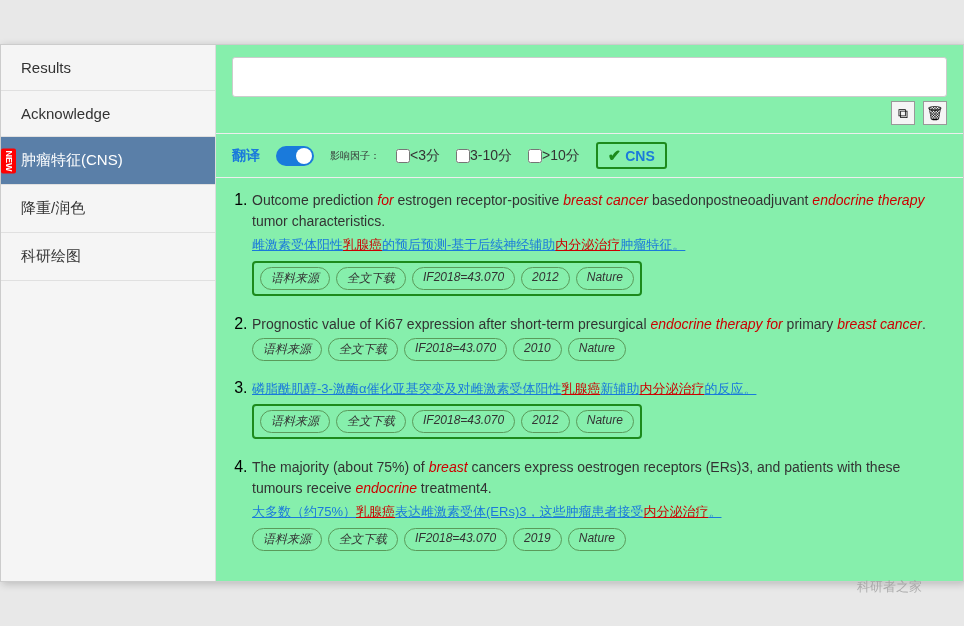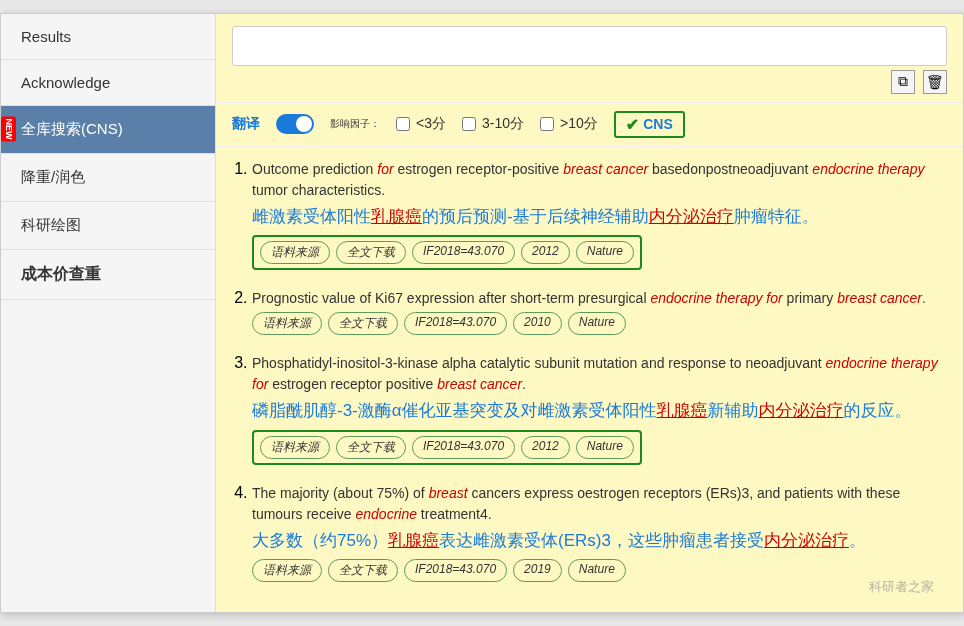--- a/index.html
+++ b/index.html
@@ -1,17 +1,17 @@
 <!DOCTYPE html>
 <html><head>
   <meta charset="utf-8">
   <style>
     * { box-sizing: border-box; margin: 0; padding: 0; }
     body { font-family: 'Microsoft YaHei', Arial, sans-serif; background: #e8e8e8; display: flex; justify-content: center; align-items: center; min-height: 100vh; }
-    .window { width: 964px; background: #fef9c3; border: 1px solid #ccc; box-shadow: 2px 2px 8px rgba(0,0,0,0.2); display: flex; overflow: hidden; }
+    .window { width: 964px; background: #86efac; border: 1px solid #ccc; box-shadow: 2px 2px 8px rgba(0,0,0,0.2); display: flex; overflow: hidden; }
     
     
     .sidebar { width: 215px; background: #f5f5f5; border-right: 1px solid #ddd; flex-shrink: 0; }
     .sidebar-item { padding: 14px 20px; cursor: pointer; font-size: 15px; color: #333; border-bottom: 1px solid #e0e0e0; position: relative; }
     .sidebar-item.active { background: #5a7fa8; color: #fff; }
     .sidebar-item .new-badge { position: absolute; top: 50%; left: 0; transform: translateY(-50%); background: red; color: white; font-size: 9px; font-weight: bold; padding: 2px 3px; writing-mode: vertical-rl; text-orientation: mixed; border-radius: 2px; line-height: 1; }
     .sidebar-item.bold { font-weight: bold; font-size: 16px; }
 
     
     .main { flex: 1; padding: 0; overflow: hidden; display: flex; flex-direction: column; }
@@ -19,51 +19,50 @@
     
     .search-bar-area { padding: 12px 16px 8px; border-bottom: 1px solid #eee; }
     .search-input-box { width: 100%; height: 40px; border: 1px solid #ccc; border-radius: 3px; padding: 0 8px; font-size: 14px; }
     .icon-btn { width: 24px; height: 24px; border: 1px solid #999; background: #f5f5f5; cursor: pointer; display: flex; align-items: center; justify-content: center; font-size: 14px; }
 
     
     .filter-row { display: flex; align-items: center; gap: 16px; padding: 8px 16px; border-bottom: 1px solid #eee; flex-wrap: wrap; }
     .filter-label { font-size: 14px; color: #1a7adb; font-weight: 700; }
     .toggle { width: 38px; height: 20px; background: #1a7adb; border-radius: 10px; position: relative; cursor: pointer; }
     .toggle-knob { width: 16px; height: 16px; background: white; border-radius: 50%; position: absolute; top: 2px; right: 2px; }
-    .filter-group { display: flex; align-items: center; gap: 6px; font-size: 14px; color: #333; }
+    .filter-group { display: flex; align-items: center; font-size: 14px; color: #333; }
     .filter-group input[type=checkbox] { width: 14px; height: 14px; }
     .cns-box { border: 2px solid #1c8a1c; border-radius: 3px; padding: 2px 10px; display: flex; align-items: center; gap: 4px; font-size: 14px; font-weight: bold; color: #1a7adb; }
     .cns-check { color: #1c8a1c; font-size: 16px; }
 
     
     .results-list { padding: 12px 16px; overflow-y: auto; flex: 1; }
     .result-title { font-size: 14px; color: #333; line-height: 1.5; margin-bottom: 3px; }
     .result-title .italic-red { color: #cc0000; font-style: italic; }
-    .result-translation { font-size: 17px; color: #1a7adb; margin-bottom: 6px; line-height: 1.5; }
+    .result-translation { font-size: 13px; color: #1a7adb; margin-bottom: 6px; line-height: 1.5; text-decoration: underline; }
     .result-translation .red-part { color: #cc0000; text-decoration: underline; }
     .result-tags { display: flex; gap: 6px; flex-wrap: wrap; }
     .tag { border: 1px solid #5a9a5a; border-radius: 20px; padding: 2px 10px; font-size: 12px; color: #333; cursor: pointer; font-style: italic; }
     .tags-boxed { border: 2px solid #1c8a1c; border-radius: 4px; padding: 4px 6px; display: inline-flex; gap: 6px; }
     ol { padding-left: 20px; }
     ol li { margin-bottom: 18px; }
 
-    .watermark { position: fixed; bottom: 30px; right: 30px; font-size: 13px; color: rgba(150,150,150,0.7); pointer-events: none; }
+    .watermark { position: fixed; bottom: 30px; right: 42px; font-size: 13px; color: rgba(150,150,150,0.7); pointer-events: none; }
   </style>
 </head>
 <body>
 
 <div class="window">
 
   <div class="sidebar">
   <div class="sidebar-item"><span>Results</span></div>
       <div class="sidebar-item"><span>Acknowledge</span></div>
-      <div class="sidebar-item active"><span class="new-badge">NEW</span><span>全库搜索(CNS)</span></div>
+      <div class="sidebar-item active"><span class="new-badge">NEW</span><span>肿瘤特征(CNS)</span></div>
       <div class="sidebar-item"><span>降重/润色</span></div>
       <div class="sidebar-item"><span>科研绘图</span></div>
-      <div class="sidebar-item bold"><span>成本价查重</span></div>
     </div>
 
   <div class="main">
 
     <div class="search-bar-area">
       <input class="search-input-box" type="text" style="">
       <div style="display:flex; justify-content:flex-end; gap:8px; margin-top:4px;">
         <div class="icon-btn">⧉</div>
         <div class="icon-btn">🗑</div>
       </div>
@@ -119,23 +118,20 @@
           <div class="result-tags">
             <span class="tag">语料来源</span>
             <span class="tag">全文下载</span>
             <span class="tag">IF2018=43.070</span>
             <span class="tag">2010</span>
             <span class="tag">Nature</span>
           </div>
         </li>
 
         <li>
-          <div class="result-title">
-            Phosphatidyl-inositol-3-kinase alpha catalytic subunit mutation and response to neoadjuvant <span class="italic-red">endocrine therapy for</span> estrogen receptor positive <span class="italic-red">breast cancer</span>.
-          </div>
           <div class="result-translation">
             磷脂酰肌醇-3-激酶α催化亚基突变及对雌激素受体阳性<span class="red-part">乳腺癌</span>新辅助<span class="red-part">内分泌治疗</span>的反应。
           </div>
           <div class="tags-boxed">
             <span class="tag">语料来源</span>
             <span class="tag">全文下载</span>
             <span class="tag">IF2018=43.070</span>
             <span class="tag">2012</span>
             <span class="tag">Nature</span>
           </div>

